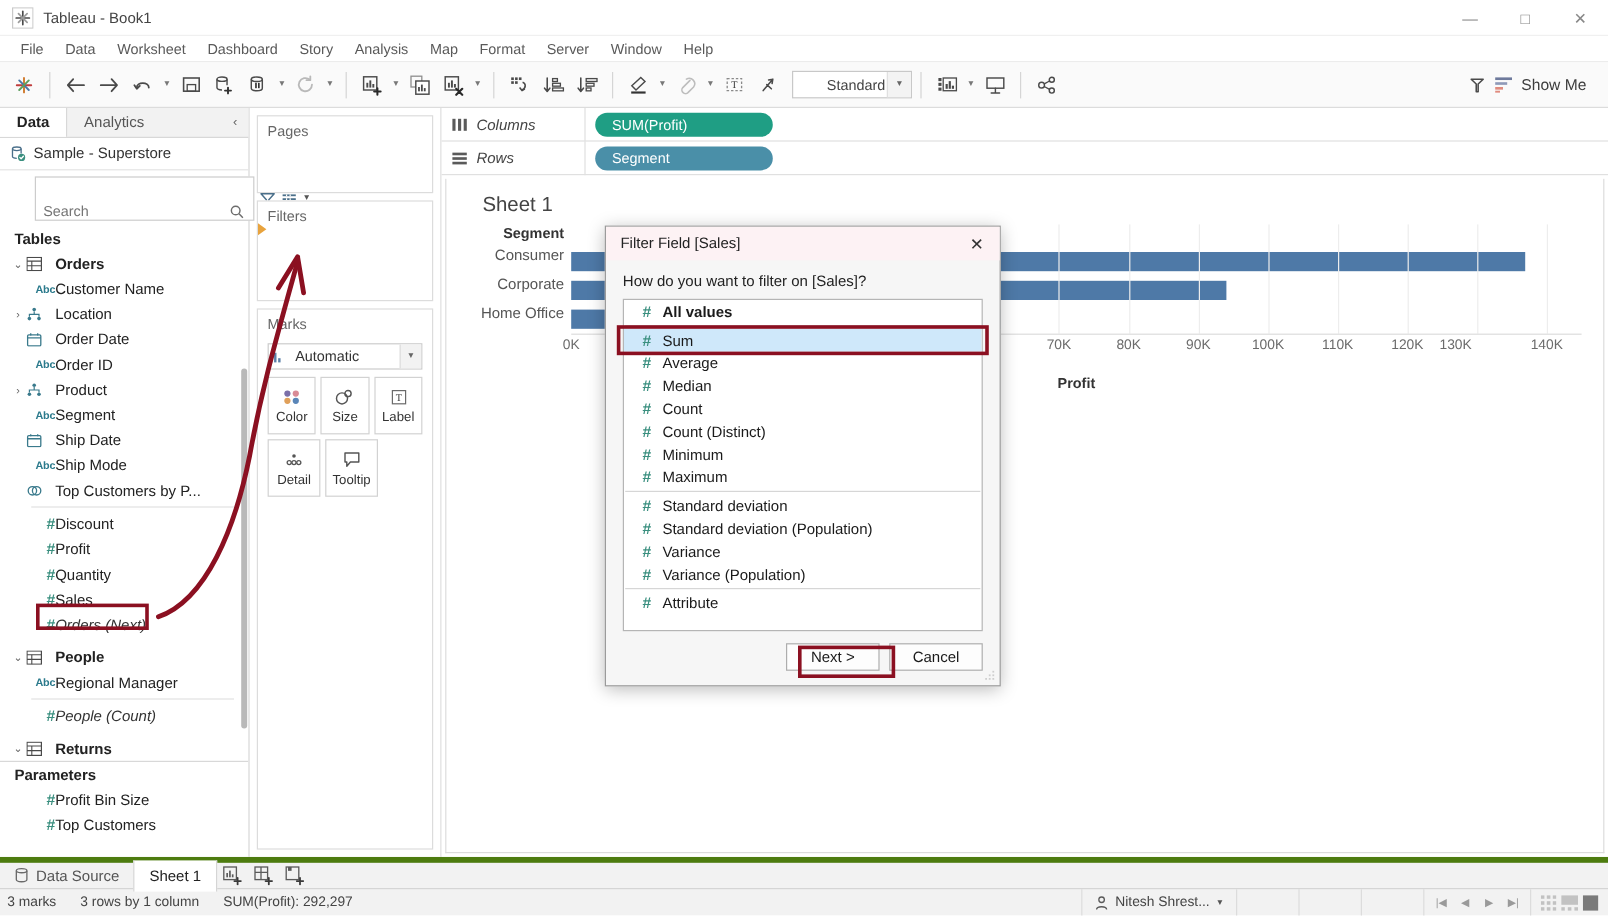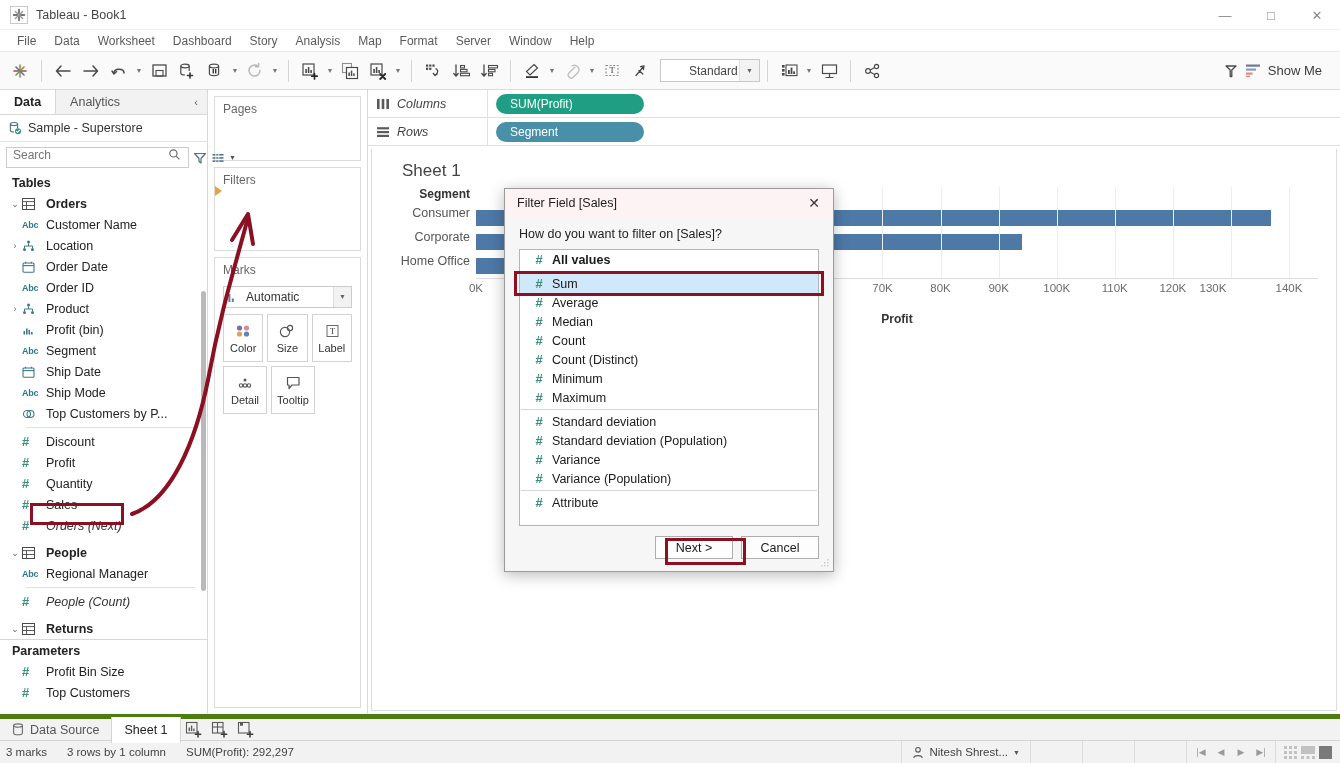--- a/index.html
+++ b/index.html
@@ -52,31 +52,31 @@
   .datapane { width: 208px; border-right: 1px solid #d8d8d8; background: #fff;
               display: flex; flex-direction: column; position: relative; }
   .dp-tabs { display: flex; height: 25px; border-bottom: 1px solid #d8d8d8; background: #f2f2f2; }
   .dp-tab { padding: 0 14px; line-height: 24px; font-size: 12.5px; color: #555; }
   .dp-tab.active { background: #fff; font-weight: bold; color: #222; border-right: 1px solid #d8d8d8;}
   .dp-collapse { margin-left: auto; width: 22px; text-align: center; line-height: 24px;
                  color: #666; font-size: 11px; }
   .dp-source { display: flex; align-items: center; gap: 6px; padding: 6px 8px;
                border-bottom: 1px solid #e4e4e4; font-size: 12.5px; color: #333; }
   .dp-search { display: flex; align-items: center; padding: 5px 6px; gap: 4px; }
-  .searchbox { flex: 1; display: flex; align-items: flex-start; border: 1px solid #ccc; height: 21px;
-               background: #fff; }
+  .searchbox { flex: 1; display: flex; align-items: flex-end; border: 1px solid #ccc; height: 37px;
+               background: #fff; margin-left: 23px; }
   .searchbox input { border: 0; outline: 0; flex: 1; font-size: 12px; padding-left: 6px;
                      color: #333; font-family: "Liberation Sans", sans-serif; background: transparent; }
   .searchbox .sic { width: 20px; text-align: center; color: #777; }
   .sbtn { width: 20px; text-align: center; color: #5a5a5a; }
   .dp-list { flex: 1; overflow: hidden; position: relative; }
   .sec-head { font-weight: bold; font-size: 12.5px; color: #222; padding: 3px 0 3px 12px; }
   .node { display: flex; align-items: center; height: 21px; padding-left: 8px; font-size: 12.5px; }
   .node .exp { width: 14px; text-align: center; color: #666; font-size: 9px; }
-  .node .tic { width: 24px; text-align: left; }
+  .node .tic { width: 24px; text-align: right; }
   .node .lbl { color: #222; }
   .node.tablehdr .lbl { font-weight: bold; }
   .node.italic .lbl { font-style: italic; color: #333; }
   .abc { color: #2b7a8c; font-size: 9px; font-weight: bold; letter-spacing: -0.2px; }
   .hash { color: #3a8f7f; font-size: 13px; font-weight: bold; }
   .divline { height: 1px; background: #e2e2e2; margin: 3px 12px 3px 26px; }
   .params { font-weight: bold; font-size: 12.5px; color: #222; padding: 4px 0 3px 12px;
             border-top: 1px solid #d8d8d8; }
   .dp-thumb { position: absolute; right: 1px; top: 118px; width: 5px; height: 300px;
               background: #b9b9b9; border-radius: 3px; }
@@ -529,34 +529,20 @@
             <span class="exp">›</span>
             <span class="tic">
               <svg width="13" height="12" viewBox="0 0 13 12">
                 <circle cx="6.5" cy="2" r="1.5" fill="#3a7a8c"></circle>
                 <circle cx="2.5" cy="9.5" r="1.5" fill="#3a7a8c"></circle>
                 <circle cx="10.5" cy="9.5" r="1.5" fill="#3a7a8c"></circle>
                 <path d="M6.5 3.5 V6 M2.5 8 V6 H10.5 V8" fill="none" stroke="#3a7a8c" stroke-width="1"></path>
               </svg>
             </span>
             <span class="lbl">Product</span>
-          </div>
-        <div class="node">
-            <span class="exp"></span>
-            <span class="tic">
-              <svg width="13" height="12" viewBox="0 0 13 12">
-                <g fill="#3a7a8c">
-                  <rect x="1.5" y="7" width="1.6" height="3.5"></rect>
-                  <rect x="4" y="4.5" width="1.6" height="6"></rect>
-                  <rect x="6.5" y="6" width="1.6" height="4.5"></rect>
-                  <rect x="9" y="8" width="1.6" height="2.5"></rect>
-                </g>
-              </svg>
-            </span>
-            <span class="lbl">Profit (bin)</span>
           </div>
         <div class="node">
             <span class="exp"></span>
             <span class="tic abc">Abc</span>
             <span class="lbl">Segment</span>
           </div>
         <div class="node">
             <span class="exp"></span>
             <span class="tic">
               <svg width="13" height="12" viewBox="0 0 13 12">

